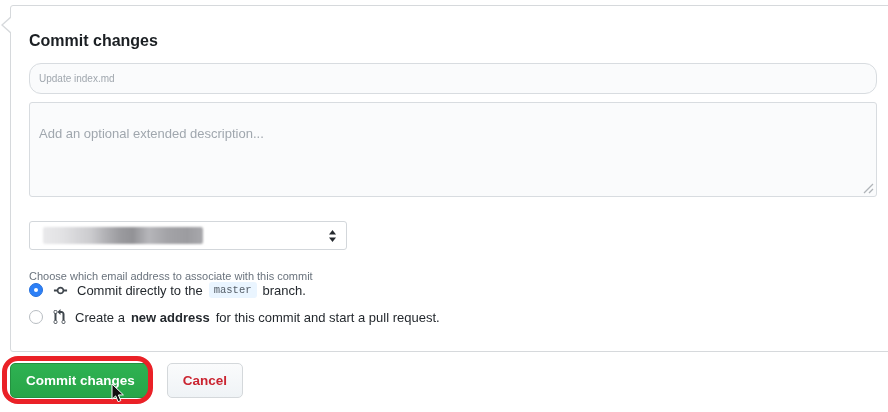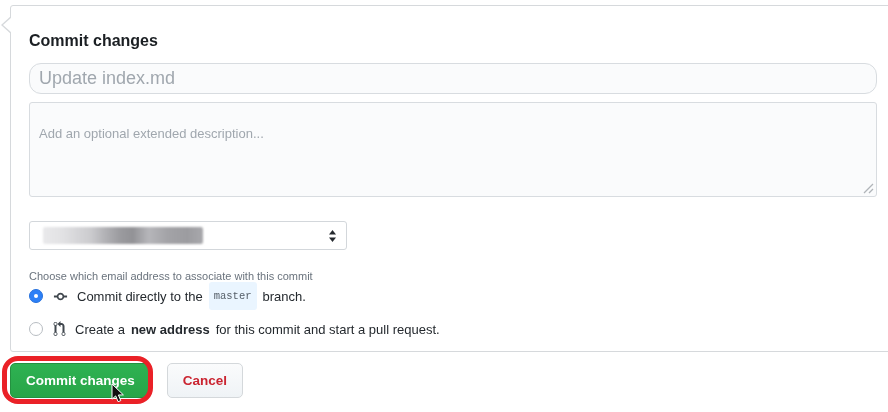--- a/index.html
+++ b/index.html
@@ -43,21 +43,21 @@
     font-size: 16px;
     font-weight: 700;
     color: #1b1f23;
   }
   .summary-input {
     display: block;
     width: 100%;
     height: 31px;
     padding: 0 9px;
     font-family: "Liberation Sans", sans-serif;
-    font-size: 18px;
+    font-size: 10px;
     color: #24292e;
     background: #fafbfc;
     border: 1px solid #d8dce0;
     border-radius: 12px;
     outline: none;
   }
   .desc-wrap { position: relative; margin-top: 8px; }
   .desc-textarea {
     display: block;
     width: 100%;
@@ -143,21 +143,21 @@
     background: #ffffff;
     border: 1px solid #b8bdc2;
   }
   .opt-icon { flex: 0 0 auto; display: flex; align-items: center; margin-right: 3px; }
   .branch-badge {
     font-family: "Liberation Mono", monospace;
     font-size: 10.5px;
     color: #57606a;
     background: #eaf5ff;
     border-radius: 3px;
-    padding: 8px 5px;
+    padding: 2px 5px;
   }
   .bold-text { font-weight: 700; }
   .pr-link { color: #0b64d8; text-decoration: none; cursor: pointer; }
   
   .actions {
     position: absolute;
     left: 10px; top: 363px;
     display: flex;
     column-gap: 16px;
     align-items: center;

